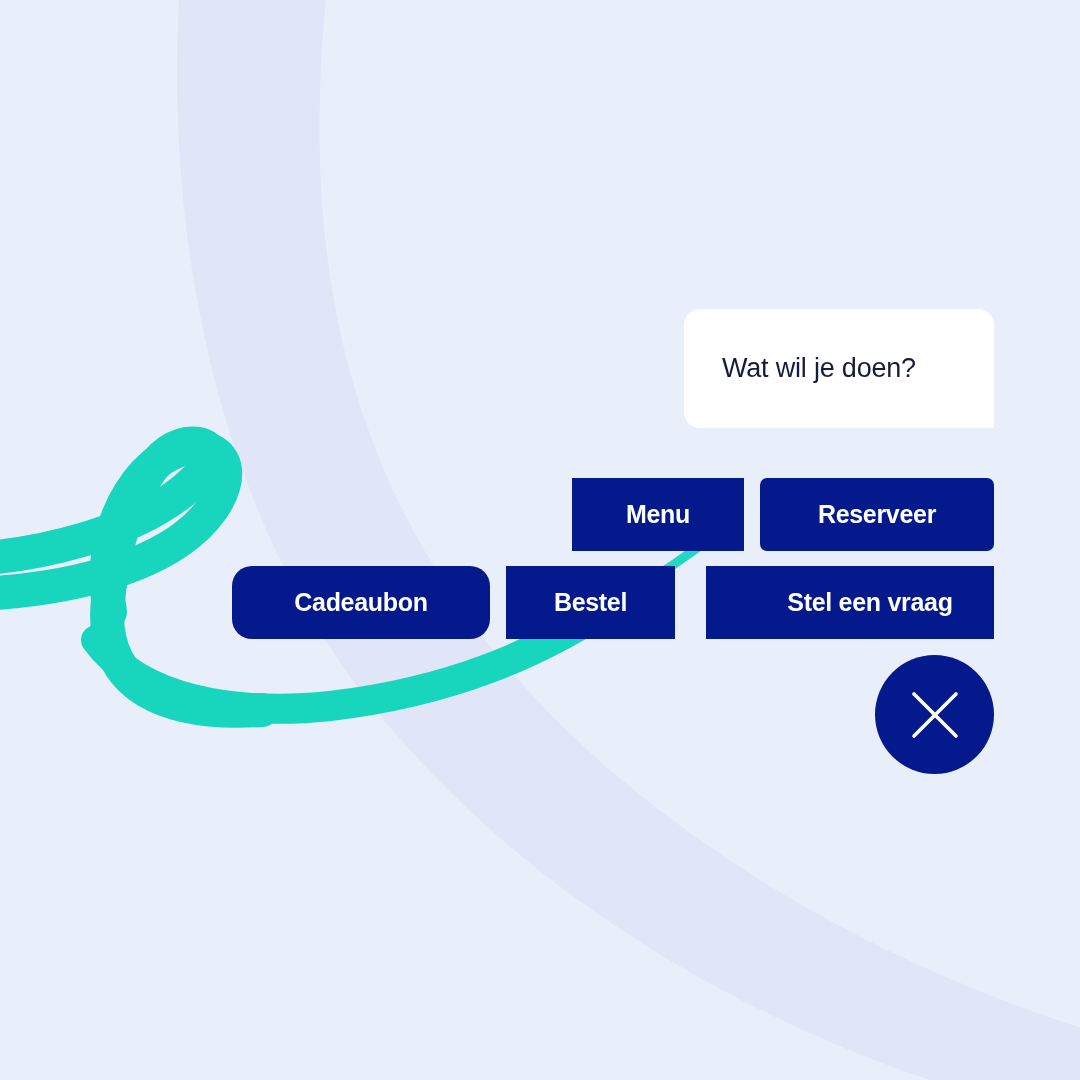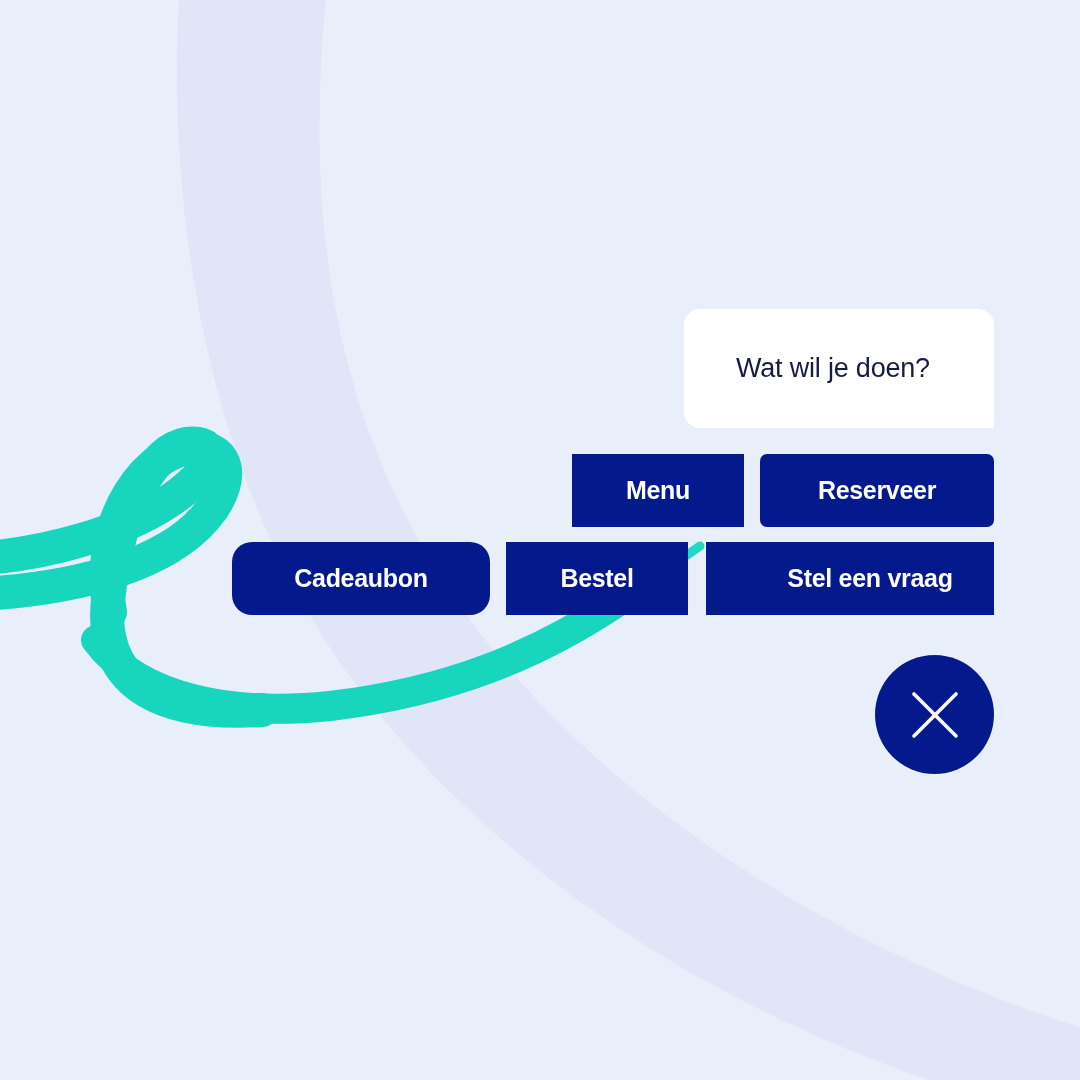--- a/index.html
+++ b/index.html
@@ -35,21 +35,21 @@
     position: absolute;
     left: 684px;
     top: 309px;
     width: 310px;
     height: 119px;
     background: #ffffff;
     border-radius: 16px 16px 0 16px;
     box-sizing: border-box;
     display: flex;
     align-items: center;
-    padding: 0 52px;
+    padding: 0 38px;
   }
   .bubble-text {
     font-size: 27px;
     line-height: 1.2;
     color: #161b42;
     font-weight: 400;
     letter-spacing: -0.2px;
     white-space: nowrap;
   }
 
@@ -63,28 +63,29 @@
     font-family: "Liberation Sans", sans-serif;
     font-size: 25px;
     font-weight: 700;
     letter-spacing: -0.3px;
     display: flex;
     align-items: center;
     justify-content: center;
     white-space: nowrap;
     padding: 0;
     cursor: pointer;
+    margin-top: 24px;
   }
 
   
   .btn-menu      { left: 572px; top: 454px; width: 172px; height: 73px; }
   .btn-reserveer { left: 760px; top: 454px; width: 234px; height: 73px; border-radius: 7px; }
   
   .btn-cadeaubon { left: 232px; top: 542px; width: 258px; height: 73px; border-radius: 20px; }
-  .btn-bestel    { left: 506px; top: 542px; width: 182px; height: 73px; }
+  .btn-bestel    { left: 506px; top: 542px; width: 169px; height: 73px; }
   .btn-vraag     { left: 706px; top: 542px; width: 288px; height: 73px; padding-left: 40px; }
 
   
   .close-btn {
     position: absolute;
     left: 875px;
     top: 655px;
     width: 119px;
     height: 119px;
     border-radius: 50%;

